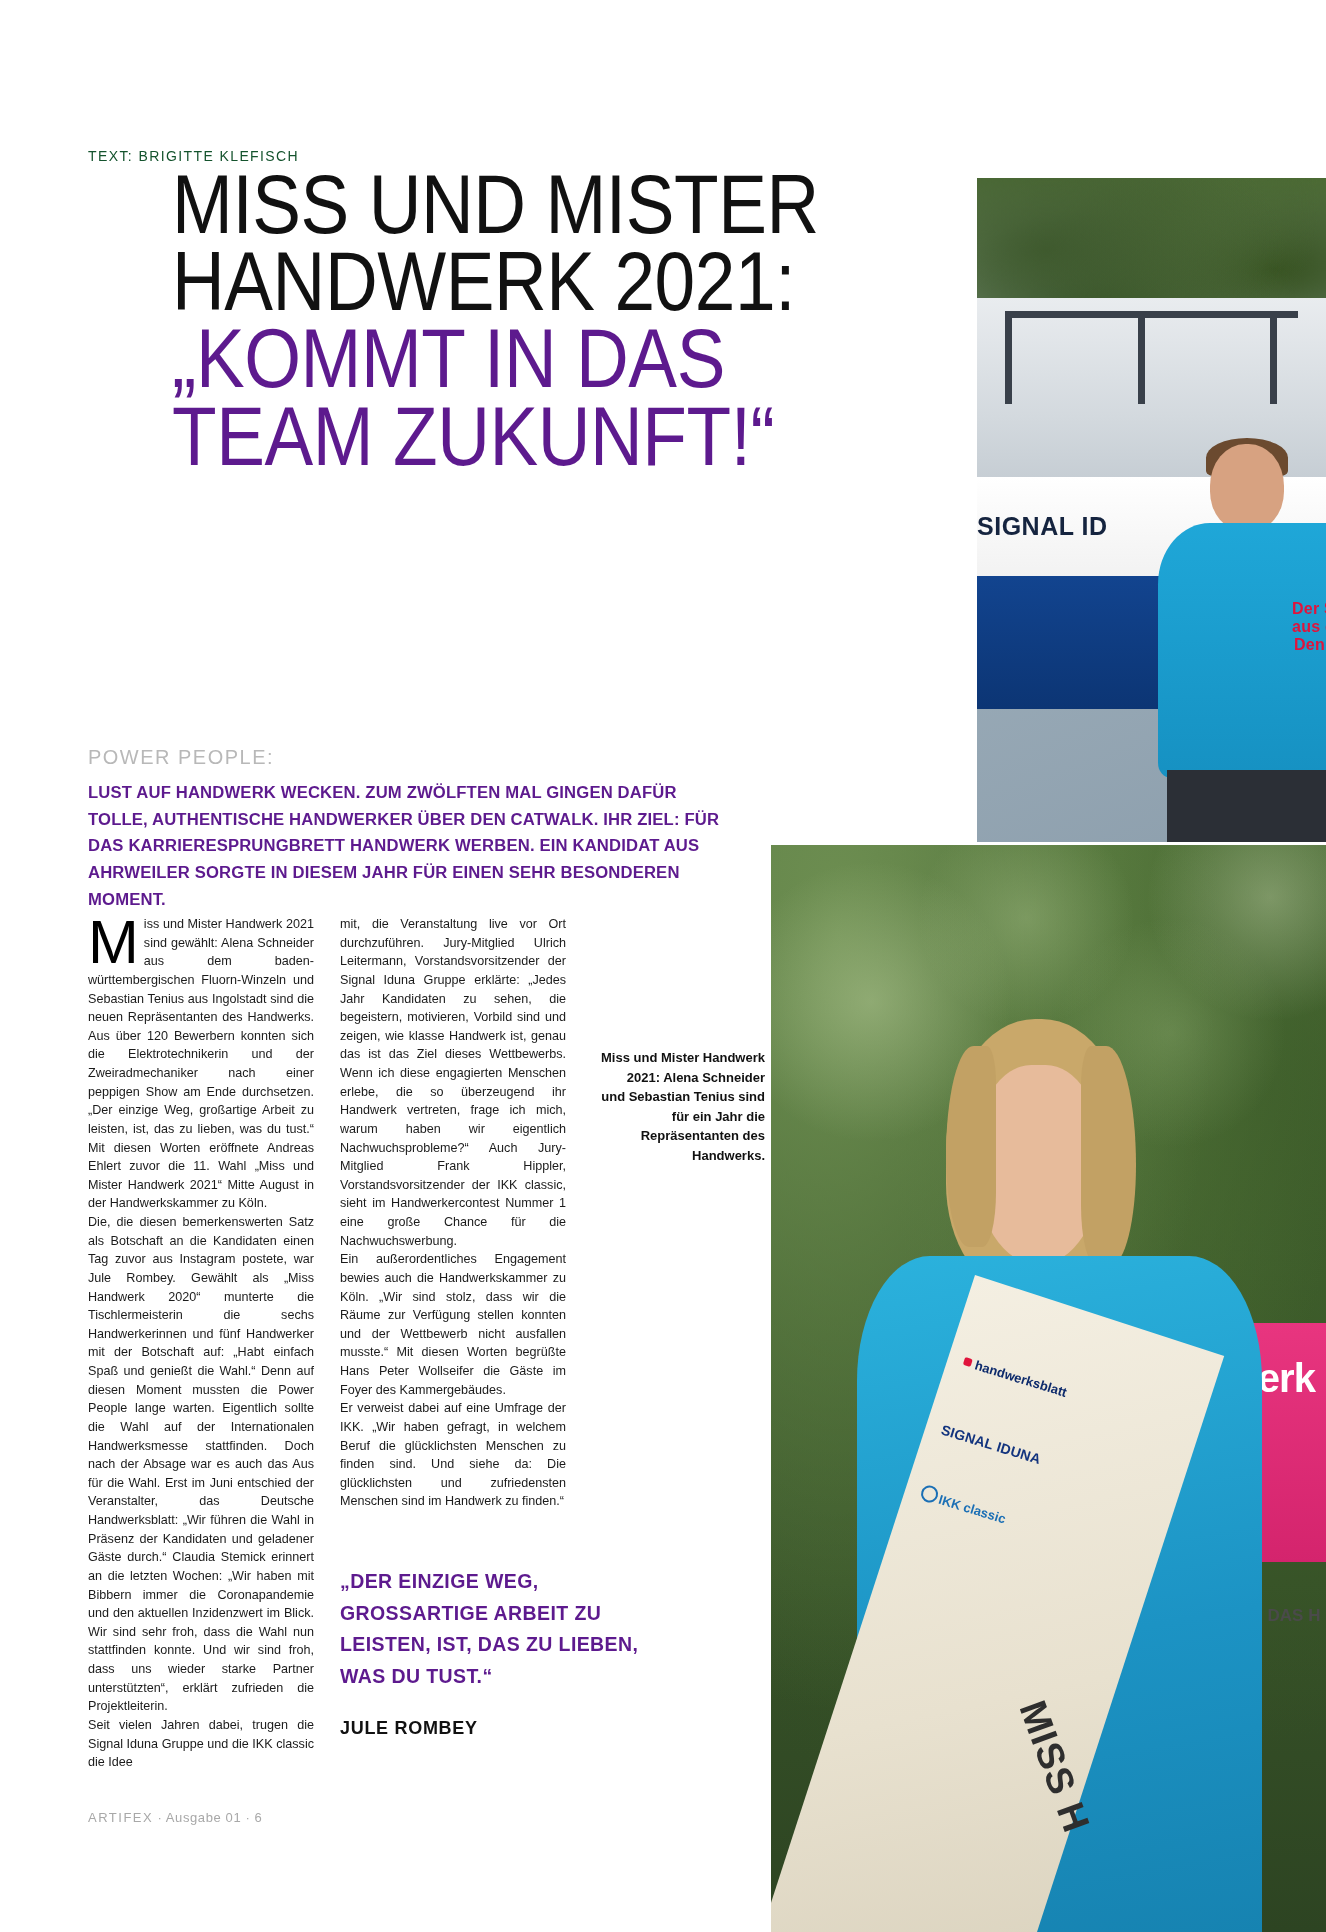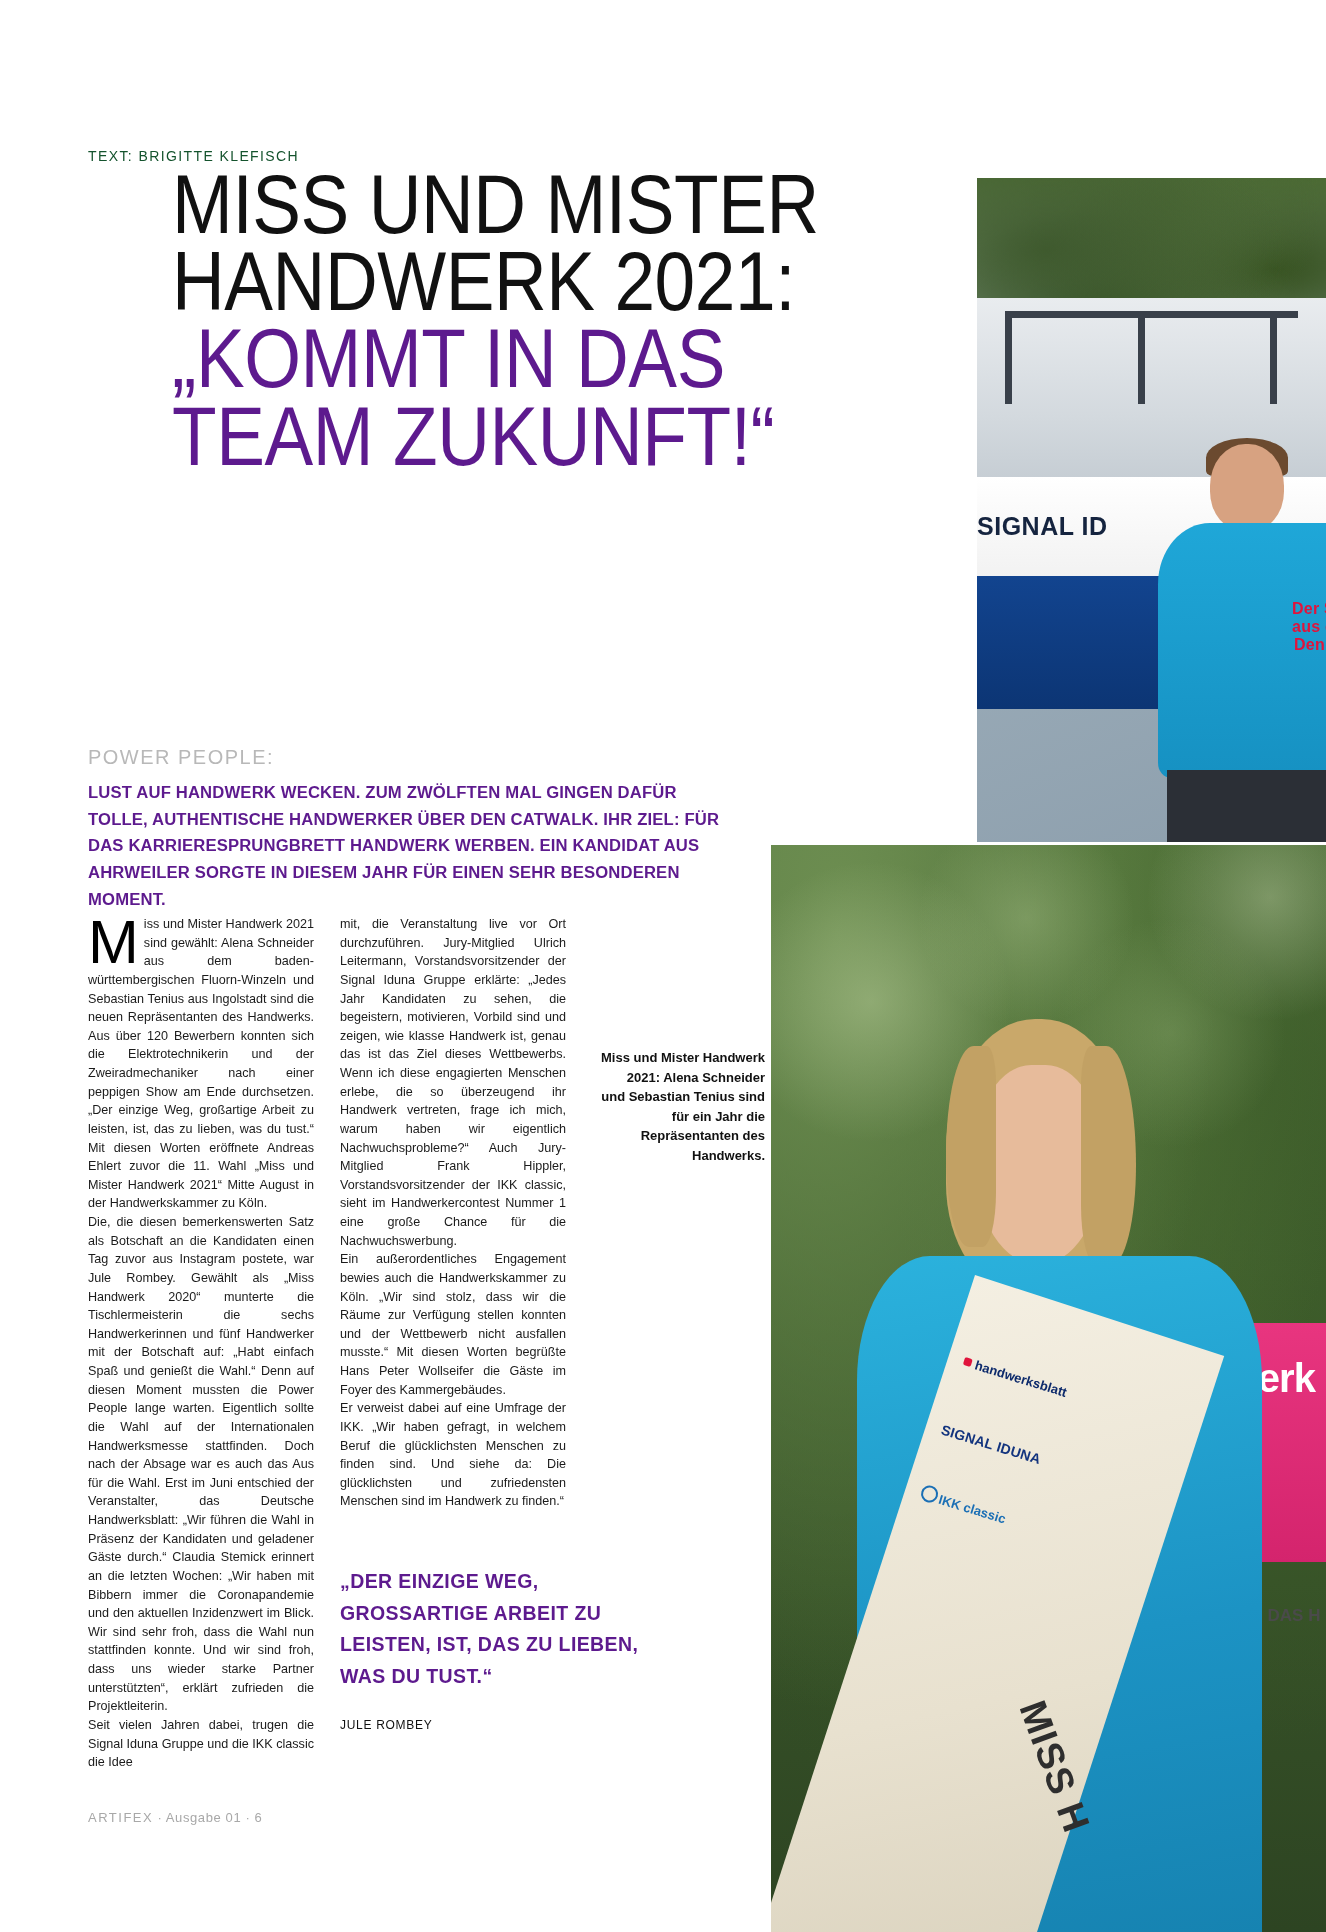--- a/index.html
+++ b/index.html
@@ -126,22 +126,22 @@
   }
   .pq-text {
     font-size: 19.5px;
     font-weight: bold;
     color: #5d1a8e;
     line-height: 1.62;
     letter-spacing: 0.4px;
   }
   .pq-attrib {
     margin-top: 26px;
-    font-size: 12px;
-    font-weight: normal;
+    font-size: 18px;
+    font-weight: bold;
     letter-spacing: 0.7px;
     color: #111111;
   }
 
   
   .footer {
     position: absolute;
     left: 88px;
     top: 1810px;
     font-size: 13px;

